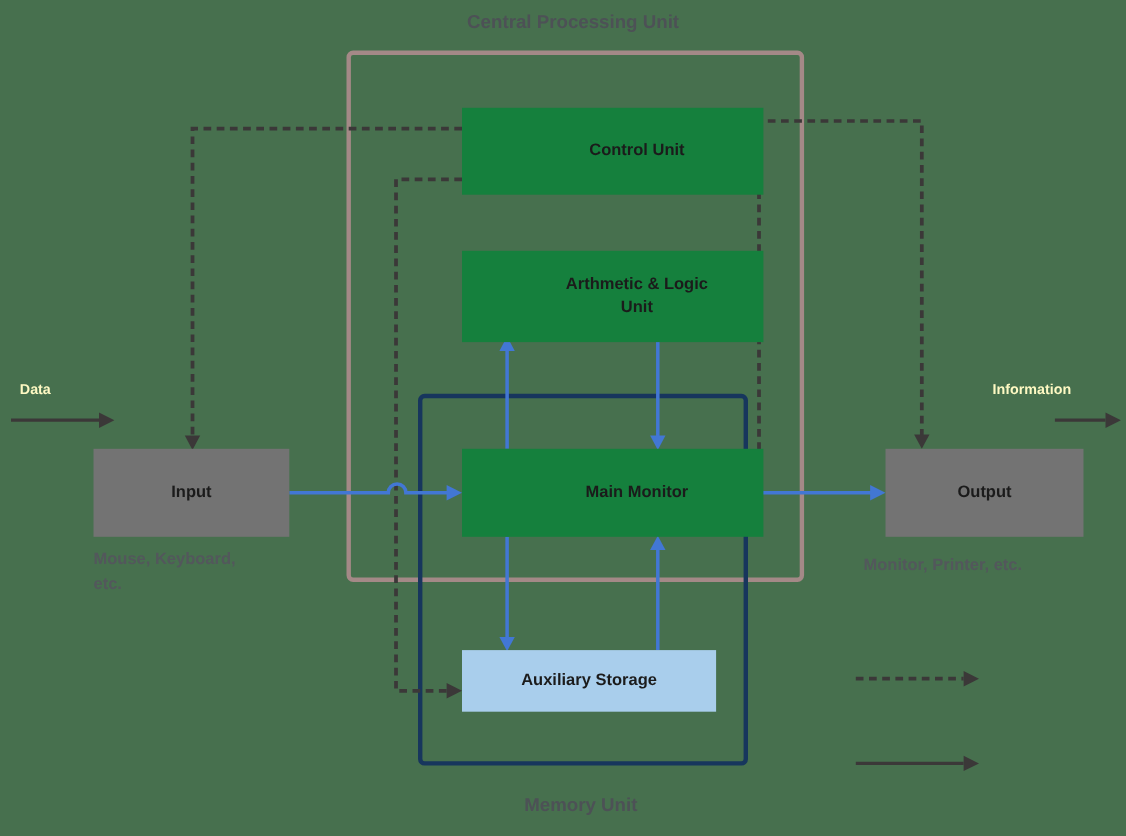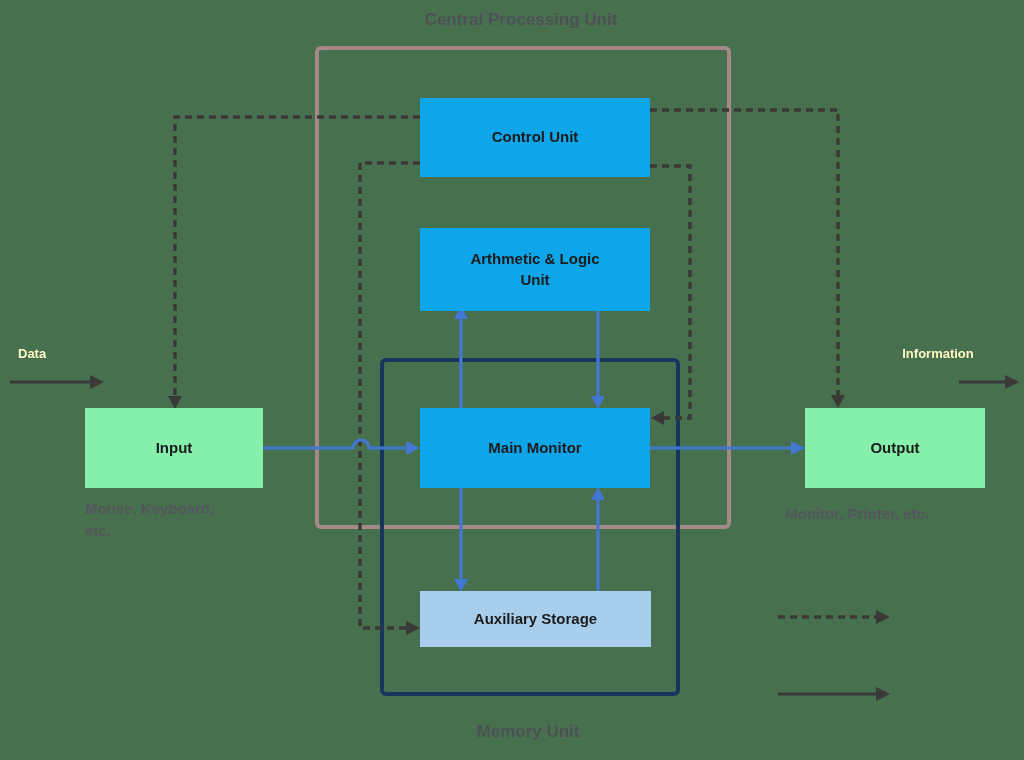--- a/index.html
+++ b/index.html
@@ -11,23 +11,23 @@
     overflow:hidden;
   }
   .node{
     position:absolute;
     display:flex;align-items:center;justify-content:center;
     text-align:center;
     font-weight:bold;font-size:15px;color:#1b1b1b;
     white-space:pre-line;line-height:1.35;
     z-index:3;
   }
-  .green{background:#0ea5e9;}
+  .green{background:#15803d;padding-left:44px;}
   .bluebox{background:#A9CEEC;}
-  .peach{background:#86efac;}
+  .peach{background:#737373;}
   .frame{
     position:absolute;border-radius:6px;z-index:1;
     background:transparent;
   }
   .cpu-frame{left:315px;top:46px;width:408px;height:475px;border:4px solid #A48987;}
   .mem-frame{left:380px;top:358px;width:292px;height:330px;border:4px solid #17365D;}
   .big-label{
     position:absolute;text-align:center;
     font-weight:bold;font-size:17px;color:#4D5156;z-index:4;
   }

